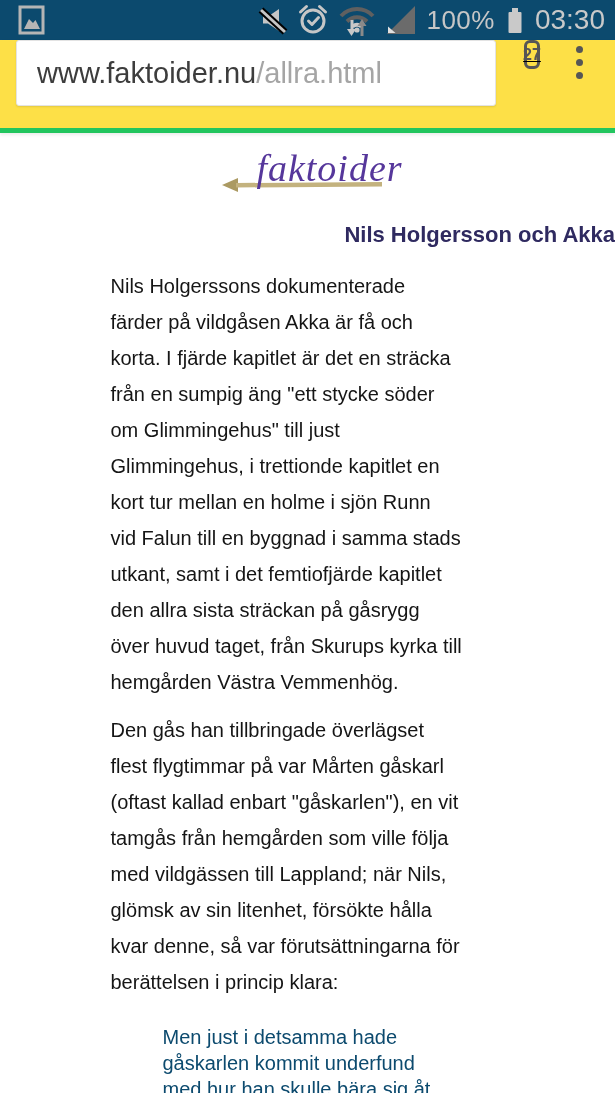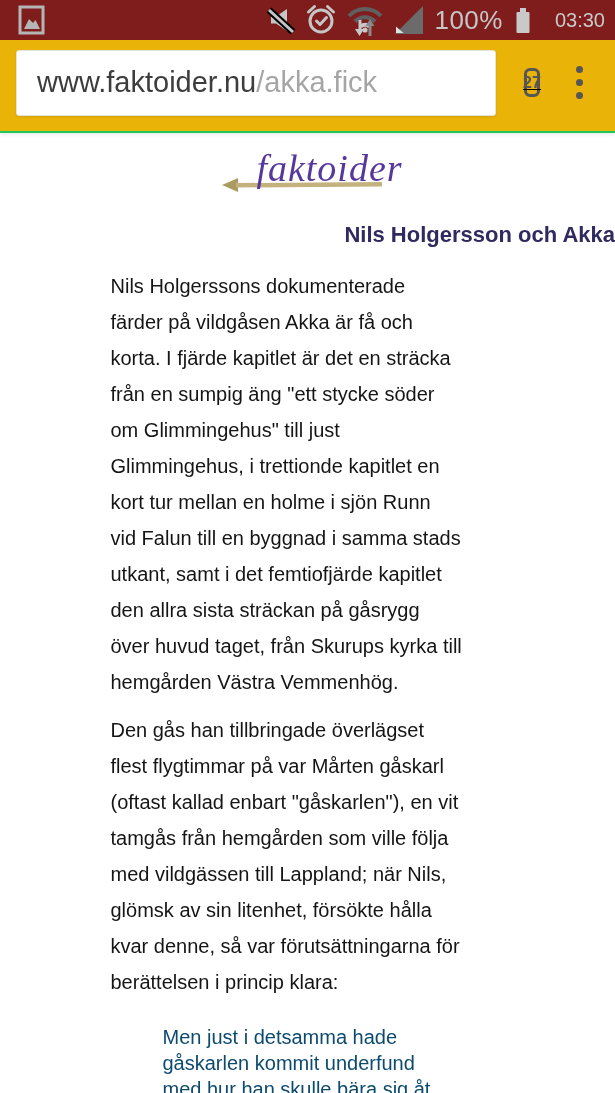--- a/index.html
+++ b/index.html
@@ -5,35 +5,35 @@
   * { margin:0; padding:0; box-sizing:border-box; }
   html,body { width:615px; }
   body {
     width:615px; height:1093px; overflow:hidden;
     background:#ffffff;
     font-family:"Liberation Sans", sans-serif;
   }
 
   
   .statusbar {
-    height:40px; background:#7f1d1d;
+    height:40px; background:#0c4a6e;
     display:flex; align-items:center;
     padding:0 10px 0 16px; gap:10px;
   }
   .statusbar .spacer { flex:1; }
   .sb-text { color:#c6c6c6; font-size:26px; letter-spacing:0.5px; }
-  .sb-time { color:#c9c9c9; font-size:20px; margin-left:12px; }
+  .sb-time { color:#c9c9c9; font-size:28px; margin-left:0; }
   .sb-icon { display:block; }
 
   
   .toolbar {
-    height:93px; background:#eab308;
-    border-bottom:2px solid #22c55e;
+    height:93px; background:#fde047;
+    border-bottom:5px solid #22c55e;
     box-shadow:0 2px 3px rgba(0,0,0,0.08);
-    display:flex; align-items:center;
+    display:flex; align-items:flex-start;
     padding:0 16px 6px 16px;
     position:relative; z-index:2;
   }
   .urlbox {
     flex:1; height:66px; background:#ffffff;
     border:1px solid #e3e3e3; border-radius:3px;
     box-shadow:0 1px 2px rgba(0,0,0,0.10);
     display:flex; align-items:center;
     padding:0 14px 0 20px;
     font-size:29px; white-space:nowrap; overflow:hidden;
@@ -136,21 +136,21 @@
     <rect x="7" y="4" width="6" height="5" fill="#c9c9c9"></rect>
     <rect x="3.5" y="8" width="13" height="21" rx="1" fill="#c9c9c9"></rect>
   </svg>
 
   <span class="sb-time">03:30</span>
 </div>
 
 <div class="toolbar">
   <div class="urlbox">
     <span class="url-domain">www.faktoider.nu</span>
-      <span class="url-path">/akka.fick</span>
+      <span class="url-path">/allra.html</span>
   </div>
   <button class="tabbtn">
     <span>27</span>
   </button>
   <button class="menubtn" aria-label="menu">
     <i></i>
       <i></i>
       <i></i>
   </button>
 </div>

